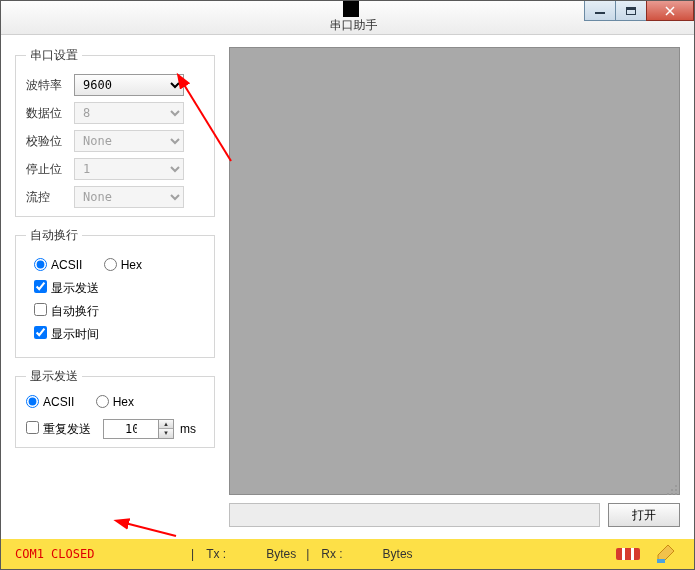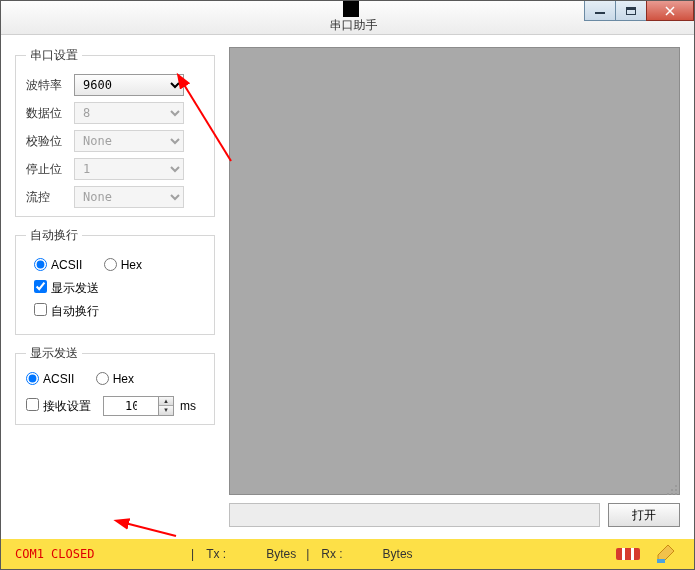--- a/index.html
+++ b/index.html
@@ -122,41 +122,47 @@
       <div class="recv-row">
         <label class="inline">
             <input type="checkbox" checked="" style="">
             <span>显示发送</span>
           </label>
       </div>
       <div class="recv-row">
         <label class="inline">
             <input type="checkbox" style="">
             <span>自动换行</span>
+          </label>
+      </div>
+      <div class="recv-row">
+        <label class="inline">
+            <input type="checkbox" checked="" style="">
+            <span>显示时间</span>
           </label>
       </div>
     </fieldset>
 
     <fieldset>
       <legend>显示发送</legend>
       <div class="send-inner">
         <div>
           <label class="inline">
               <input type="radio" name="sendfmt" checked="" style="">
               <span>ACSII</span>
             </label>
           <label class="inline">
               <input type="radio" name="sendfmt" style="">
               <span>Hex</span>
             </label>
         </div>
         <div style="display:flex; align-items:center; gap:6px;">
           <label class="inline" style="margin-right:6px;">
               <input type="checkbox" style="">
-              <span>接收设置</span>
+              <span>重复发送</span>
             </label>
           <span class="spin">
             <input type="text" value="1000" style="">
             <span class="spinbtns">
                 <div>▴</div>
                 <div>▾</div>
               </span>
           </span>
           <span>ms</span>
         </div>

